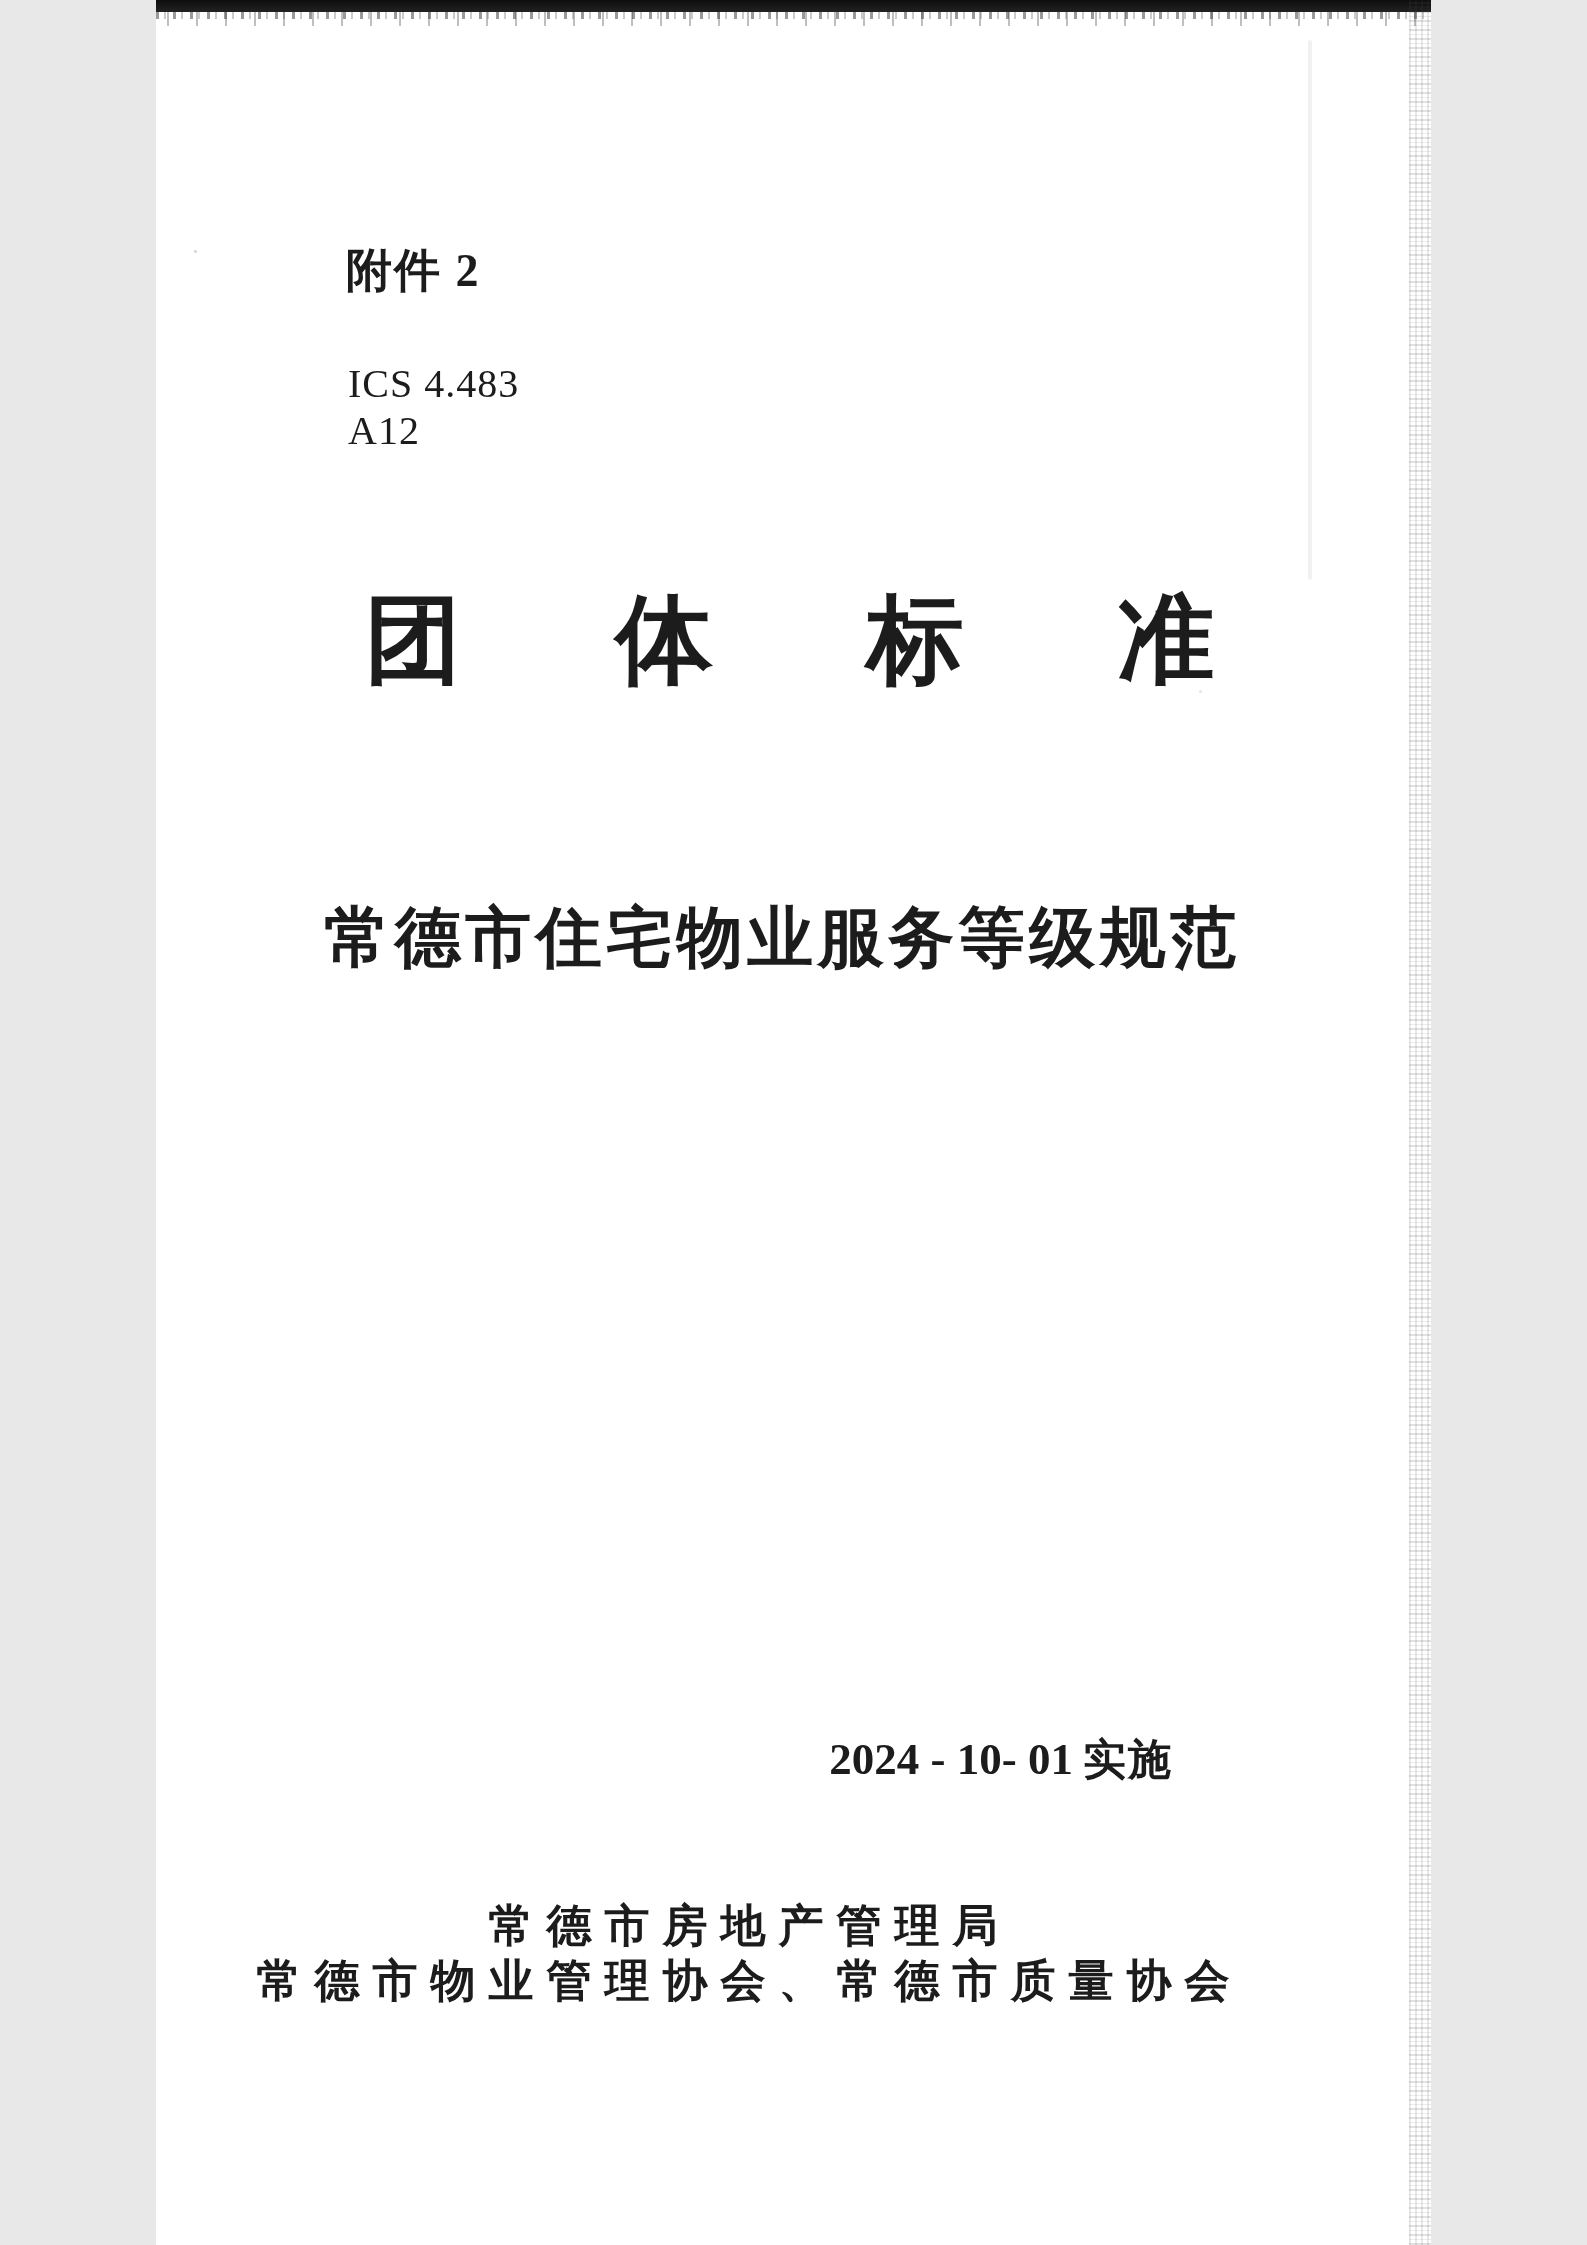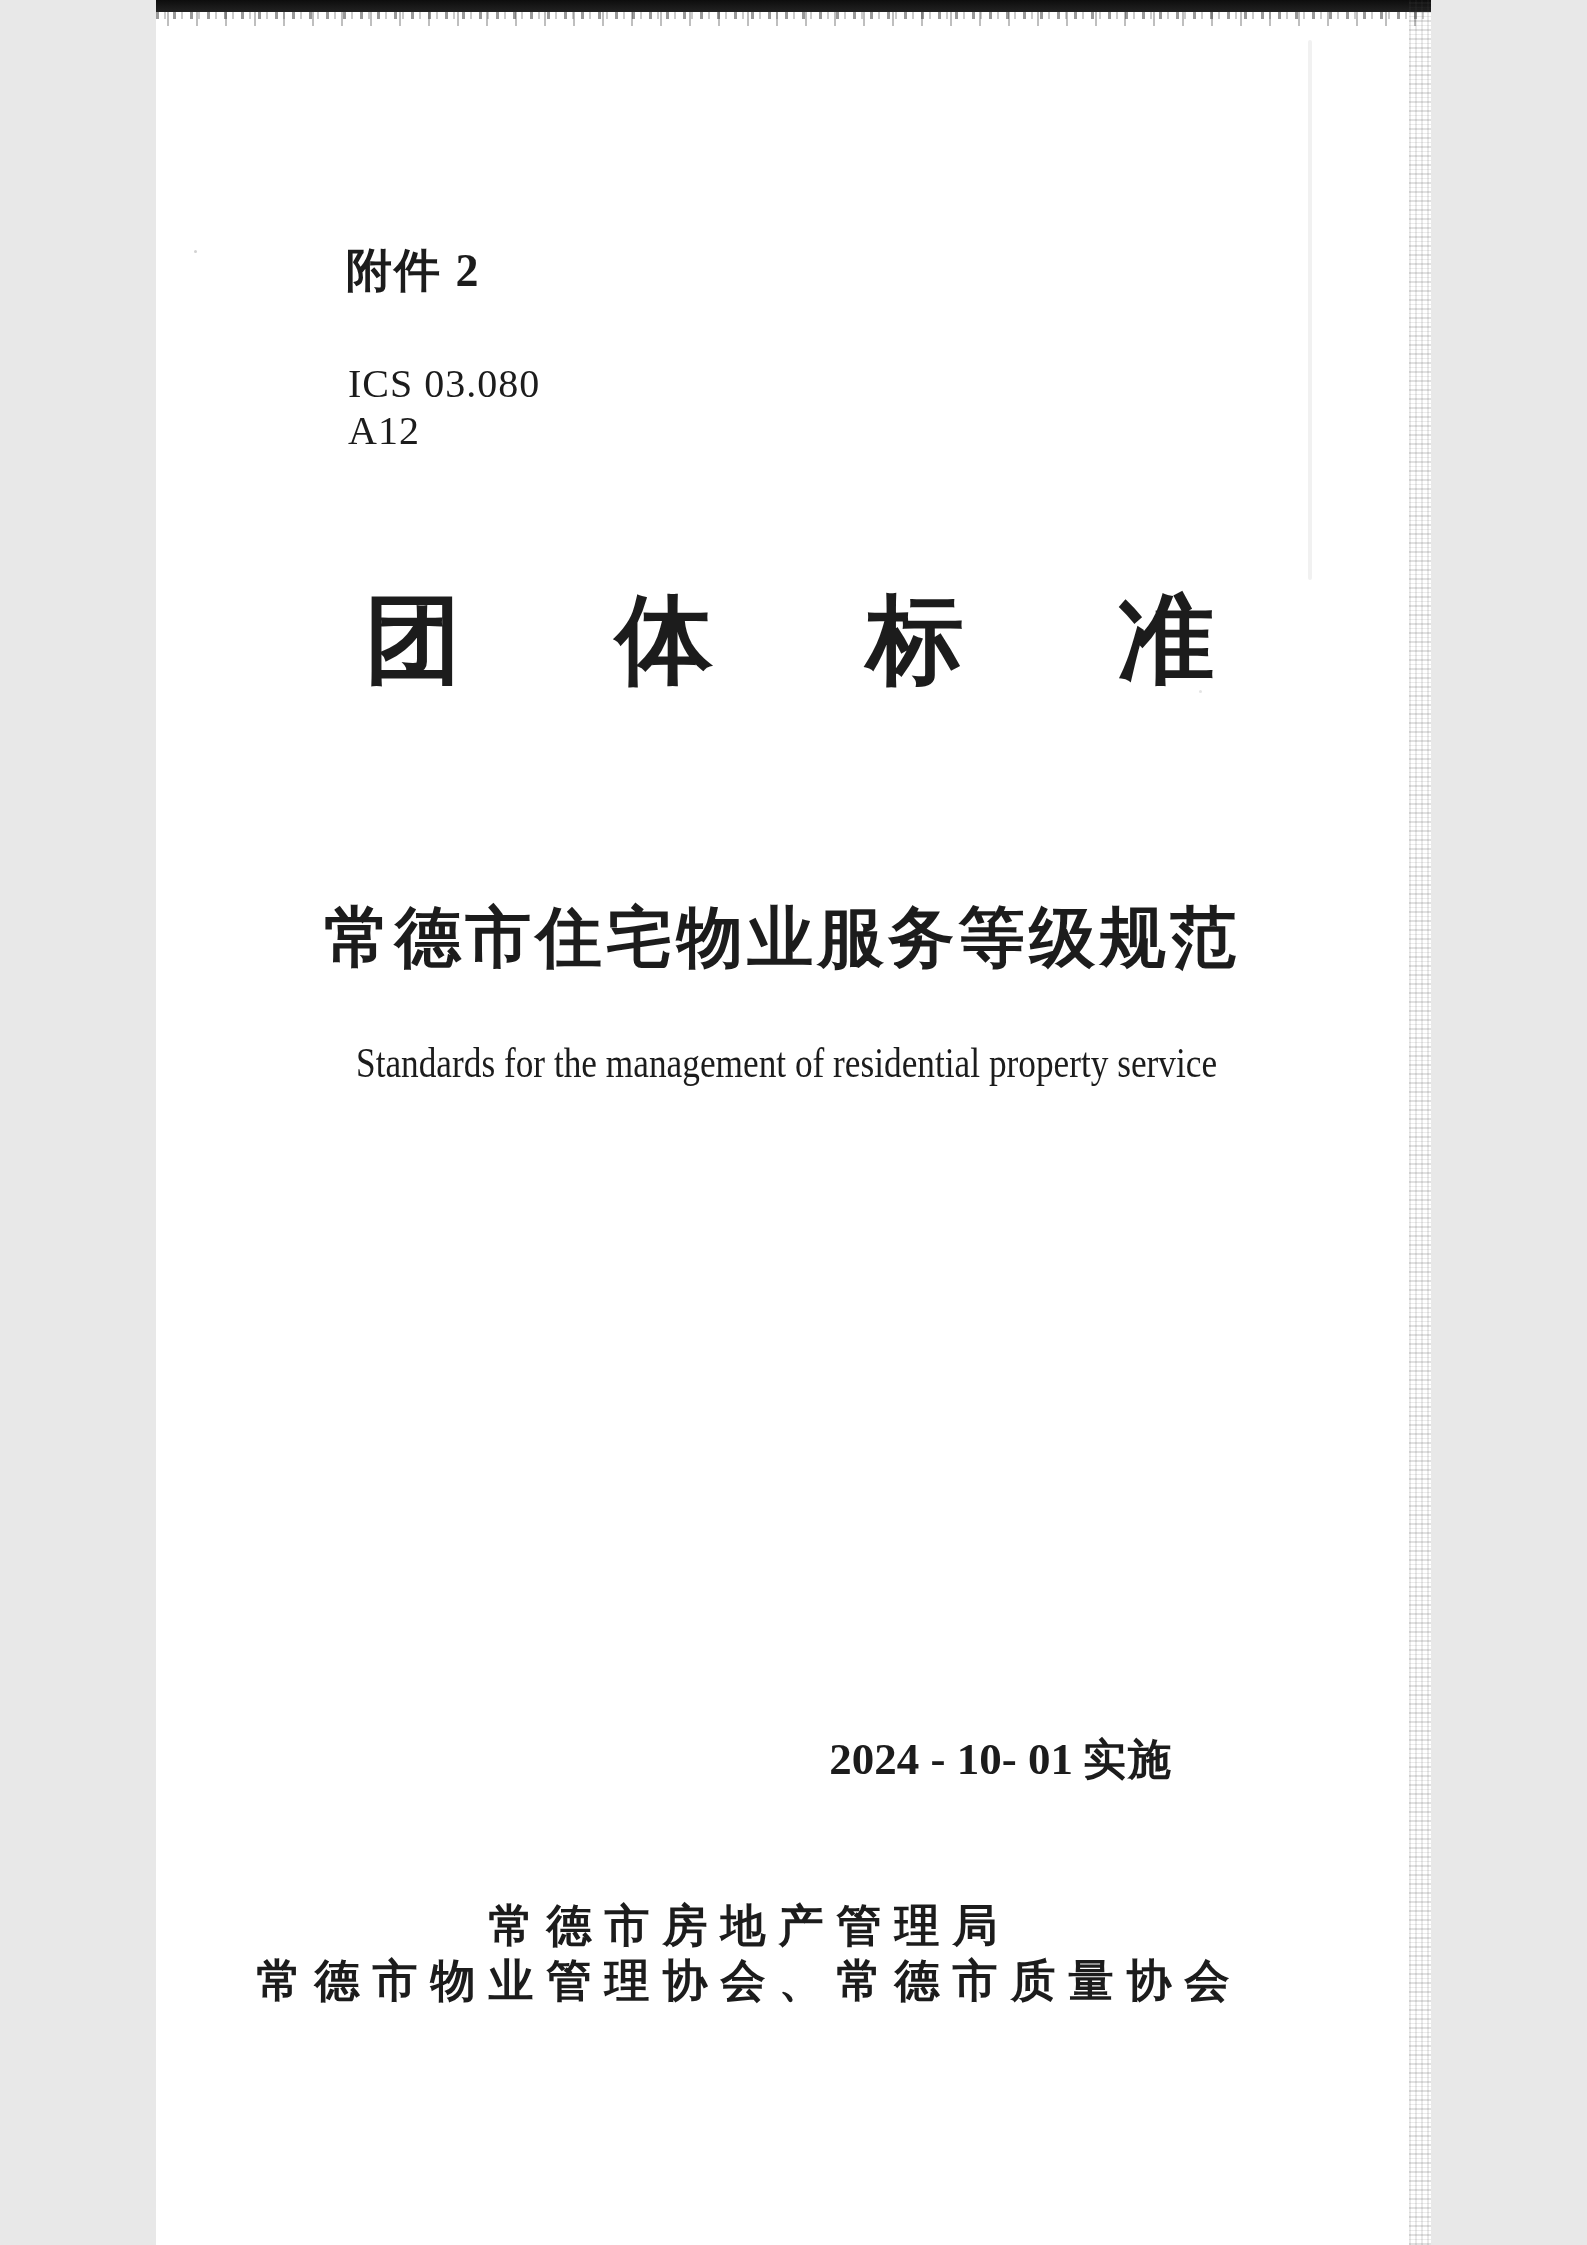--- a/index.html
+++ b/index.html
@@ -110,36 +110,33 @@
   <div class="scan-right-band"></div>
   <div class="scan-smudge-v"></div>
   <div class="speck s1"></div>
   <div class="speck s2"></div>
   <div class="speck s3"></div>
   <div class="speck s4"></div>
 
   <div class="attachment">附件 2</div>
 
   <div class="ics-block">
-    <span class="row">ICS 03.080</span>
+    <span class="row">ICS 4.483</span>
     <span class="row">A12</span>
   </div>
 
   <div class="doc-title">
       <span>团</span>
       <span>体</span>
       <span>标</span>
       <span>准</span>
     </div>
 
   <div class="subtitle-zh">常德市住宅物业服务等级规范</div>
 
-  <div class="subtitle-en">
-    <span class="scale">Standards for the management of residential property service</span>
-  </div>
 
   <div class="date-row">
     <div class="date-item date-implement">
       <span class="num">2024 - 10- 01</span><span class="lbl">实施</span>
     </div>
   </div>
 
   <div class="issuer issuer-2">常德市物业管理协会、常德市质量协会</div>
   <div class="issuer issuer-1">常德市房地产管理局</div>
 

